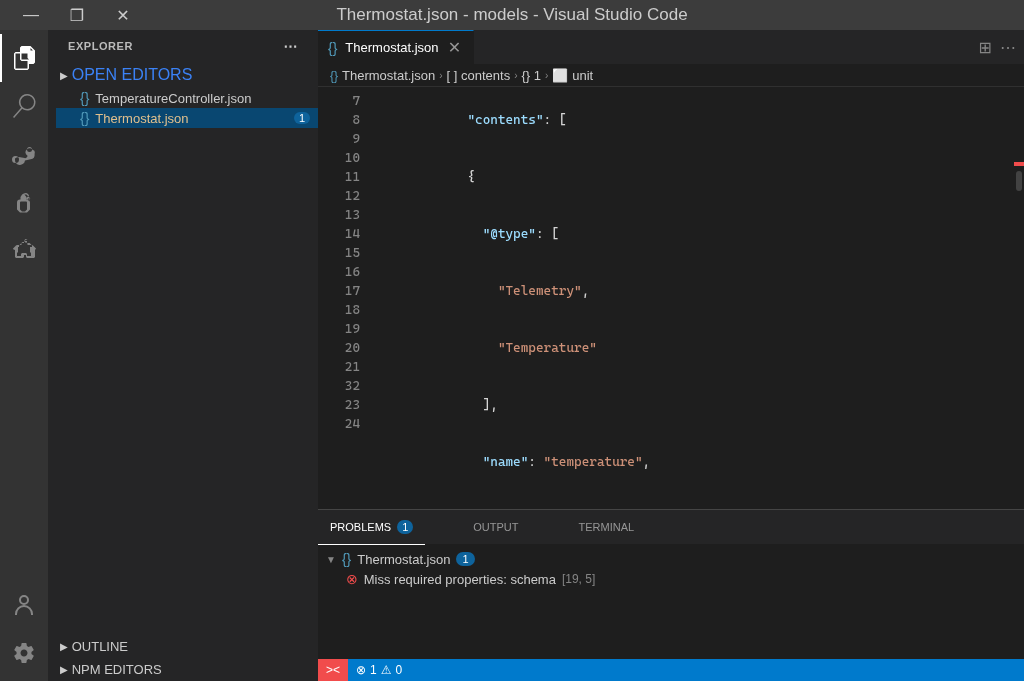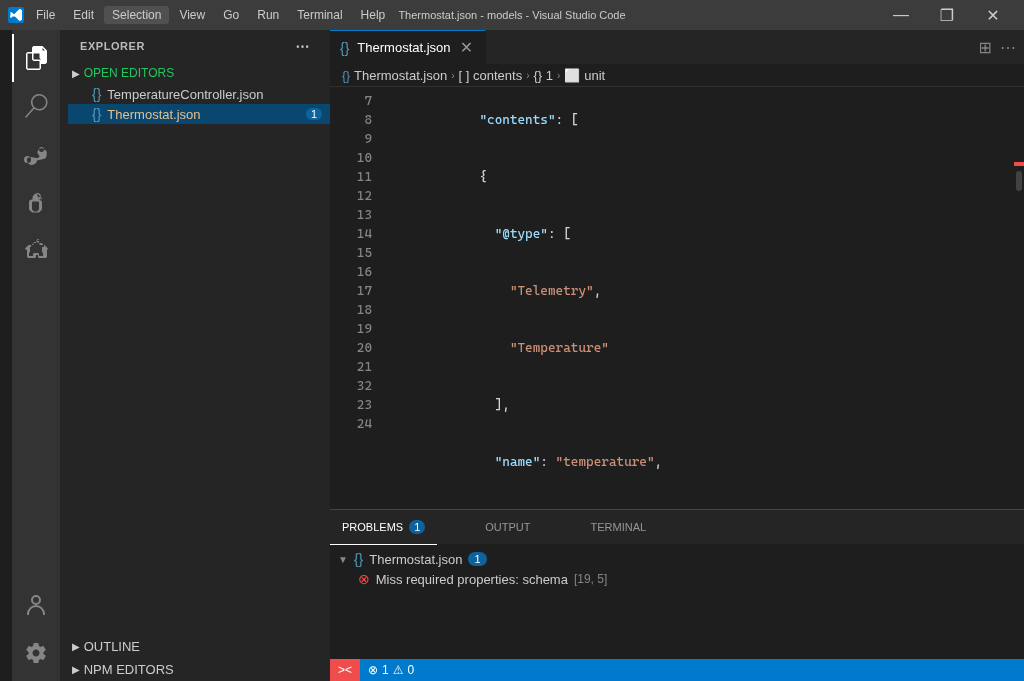--- a/index.html
+++ b/index.html
@@ -5,26 +5,26 @@
     * { margin: 0; padding: 0; box-sizing: border-box; }
     body { width: 1024px; height: 681px; overflow: hidden; font-family: 'Segoe UI', sans-serif; background: #1e1e1e; color: #cccccc; font-size: 13px; }
 
     
     .titlebar { height: 30px; background: #3c3c3c; display: flex; align-items: center; justify-content: space-between; padding: 0 8px; }
     .titlebar-left { display: flex; align-items: center; gap: 4px; }
     .titlebar-logo { width: 16px; height: 16px; background: #007acc; border-radius: 2px; display: flex; align-items: center; justify-content: center; font-size: 10px; color: white; font-weight: bold; }
     .titlebar-menu { display: flex; gap: 2px; }
     .titlebar-menu-item { padding: 2px 8px; font-size: 12px; color: #cccccc; cursor: pointer; border-radius: 3px; }
     .titlebar-menu-item.active { background: #505050; }
-    .titlebar-title { font-size: 11px; color: #cccccc; position: absolute; left: 50%; transform: translateX(-50%); }
+    .titlebar-title { font-size: 17px; color: #cccccc; position: absolute; left: 50%; transform: translateX(-50%); }
     .titlebar-controls { display: flex; gap: 0; }
     .titlebar-ctrl { width: 46px; height: 30px; display: flex; align-items: center; justify-content: center; font-size: 16px; cursor: pointer; color: #cccccc; }
 
     
-    .main-layout { display: flex; height: calc(681px - 30px); padding-left: 12px; }
+    .main-layout { display: flex; height: calc(681px - 30px); }
 
     
     .activity-bar { width: 48px; background: #333333; display: flex; flex-direction: column; align-items: center; padding-top: 4px; flex-shrink: 0; }
     .activity-icon { width: 48px; height: 48px; display: flex; align-items: center; justify-content: center; cursor: pointer; color: #858585; font-size: 22px; position: relative; }
     .activity-icon.active { color: #ffffff; border-left: 2px solid #ffffff; }
     .activity-spacer { flex: 1; }
     .activity-bottom { display: flex; flex-direction: column; align-items: center; padding-bottom: 4px; }
 
     
     .sidebar { width: 270px; background: #252526; display: flex; flex-direction: column; flex-shrink: 0; overflow: hidden; }
@@ -91,44 +91,26 @@
     .chevron-right { font-size: 10px; color: #858585; }
 
     
     .status-bar { height: 22px; background: #007acc; display: flex; align-items: center; color: white; font-size: 12px; flex-shrink: 0; }
     .status-bar-left { display: flex; align-items: center; height: 100%; }
     .status-item { padding: 0 8px; height: 100%; display: flex; align-items: center; gap: 4px; cursor: pointer; white-space: nowrap; }
     .status-bar-right { margin-left: auto; display: flex; align-items: center; height: 100%; }
     .status-error { background: #f14c4c; }
 
     .models-label { font-size: 13px; font-weight: 600; color: #cccccc; }
-    .open-editors-label { font-size: 12px; color: #22c55e; }
+    .open-editors-label { font-size: 16px; color: #3b82f6; }
   </style>
 </head>
 <body>
 
 <div class="titlebar">
-  <div class="titlebar-left">
-    <div class="titlebar-logo">
-      <svg width="14" height="14" viewBox="0 0 14 14">
-          <path d="M10.5 1L5 6.5 2 4 1 5l4 4 7-7z" fill="#fff" opacity="0.9"></path>
-          <path d="M1 9l1 1 3-2.5L10.5 13 13 12V2L10.5 1 5 6.5 2 4z" fill="#fff"></path>
-        </svg>
-    </div>
-    <div class="titlebar-menu">
-      <span class="titlebar-menu-item">File</span>
-      <span class="titlebar-menu-item">Edit</span>
-      <span class="titlebar-menu-item active">Selection</span>
-      <span class="titlebar-menu-item">View</span>
-      <span class="titlebar-menu-item">Go</span>
-      <span class="titlebar-menu-item">Run</span>
-      <span class="titlebar-menu-item">Terminal</span>
-      <span class="titlebar-menu-item">Help</span>
-    </div>
-  </div>
   <span class="titlebar-title">Thermostat.json - models - Visual Studio Code</span>
   <div class="titlebar-controls">
     <div class="titlebar-ctrl">—</div>
     <div class="titlebar-ctrl">❐</div>
     <div class="titlebar-ctrl close">✕</div>
   </div>
 </div>
 
 <div class="main-layout">
 

